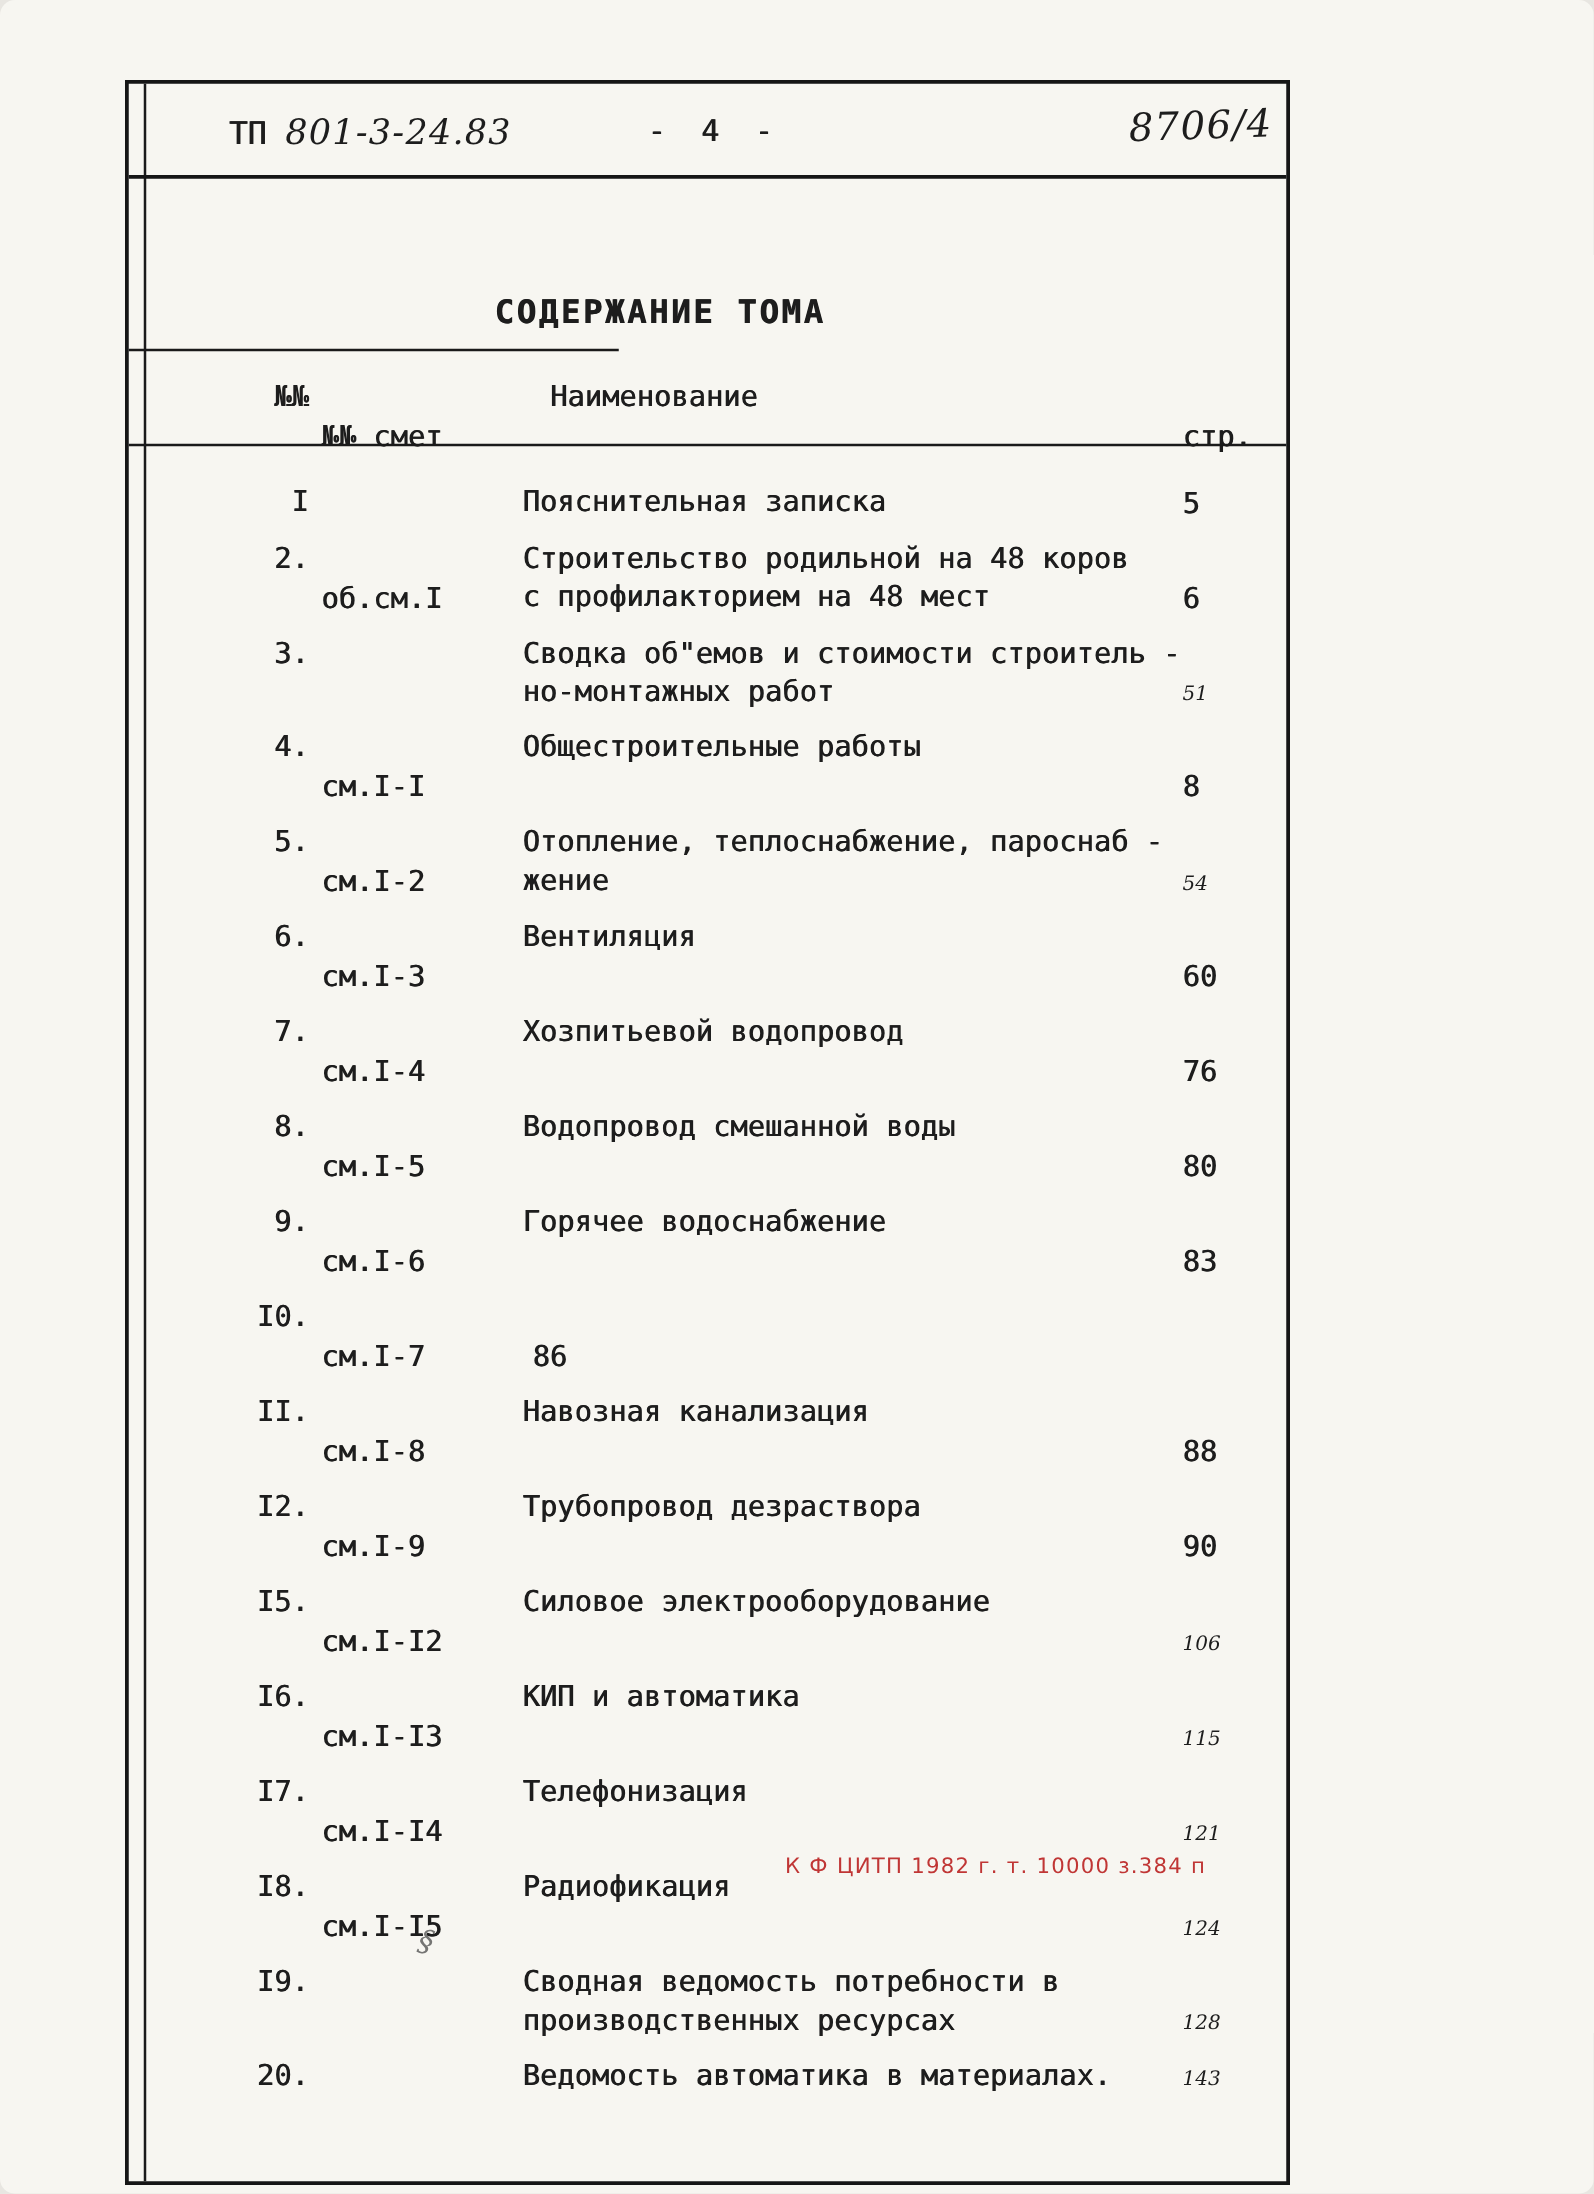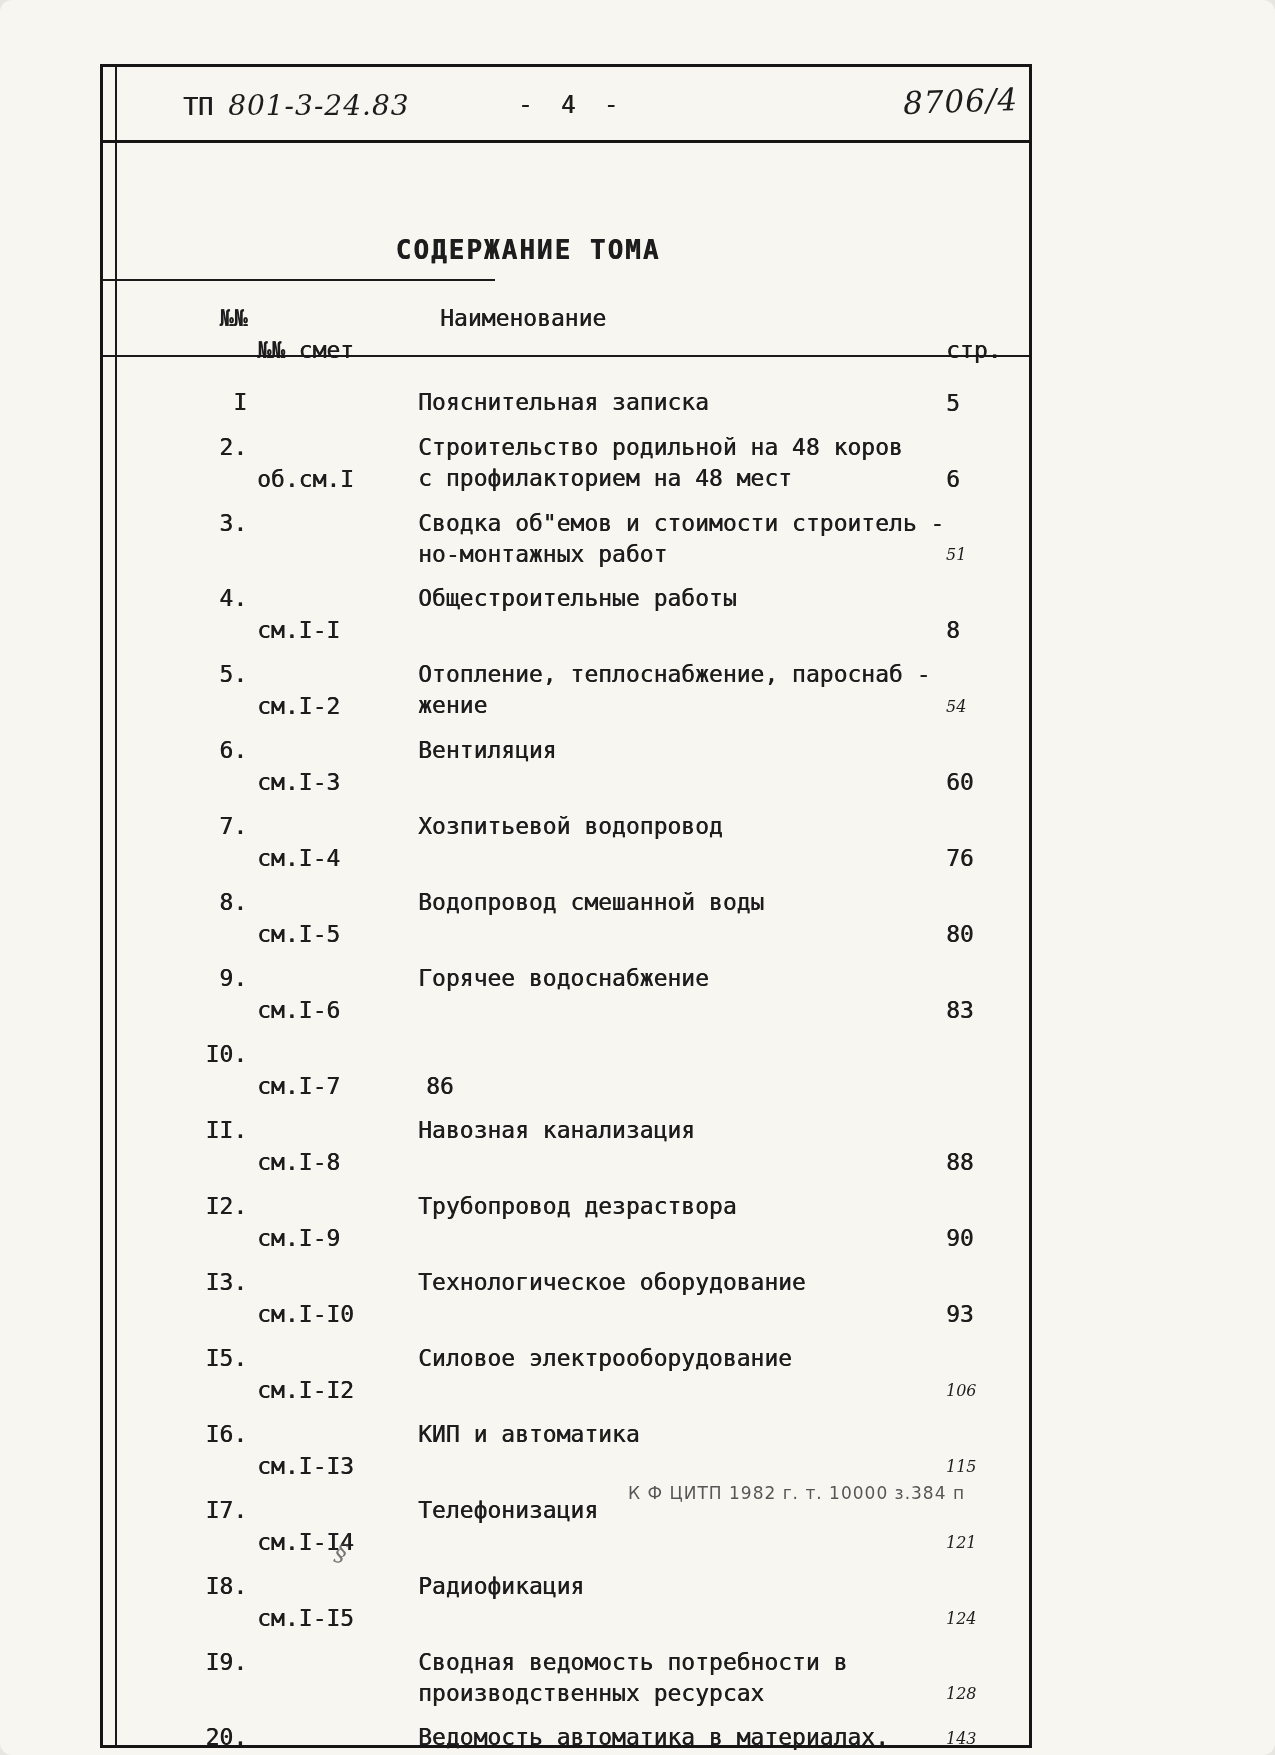--- a/index.html
+++ b/index.html
@@ -68,21 +68,21 @@
 
   .rows { position:absolute; top:320px; left:0; right:0; }
   .rows .grid-row { margin-bottom:13px; }
   .rows .c-page.hand { font-size:16px; }
 
   
   .credit {
     position:absolute; top:1416px; left:525px;
     font-family:"DejaVu Sans", sans-serif;
     font-size:17px; letter-spacing:1px;
-    color:#404040; opacity:0.88; white-space:pre;
+    color:#b91c1c; opacity:0.88; white-space:pre;
   }
   .mark {
     position:absolute; top:1472px; left:232px;
     font-size:24px; color:#4a4a4a;
     transform:rotate(12deg); opacity:0.75;
   }
 </style>
 </head>
 <body>
 
@@ -192,26 +192,20 @@
     <div class="c-page">88</div>
   </div>
 
   <div class="grid-row typed">
     <div class="c-num">I2.</div>
     <div class="c-smet">см.I-9</div>
     <div class="c-name">Трубопровод дезраствора</div>
     <div class="c-page">90</div>
   </div>
 
-  <div class="grid-row typed">
-    <div class="c-num">I3.</div>
-    <div class="c-smet">см.I-I0</div>
-    <div class="c-name">Технологическое оборудование</div>
-    <div class="c-page">93</div>
-  </div>
 
 
   <div class="grid-row typed">
     <div class="c-num">I5.</div>
     <div class="c-smet">см.I-I2</div>
     <div class="c-name">Силовое электрооборудование</div>
     <div class="c-page hand">106</div>
   </div>
 
   <div class="grid-row typed">

